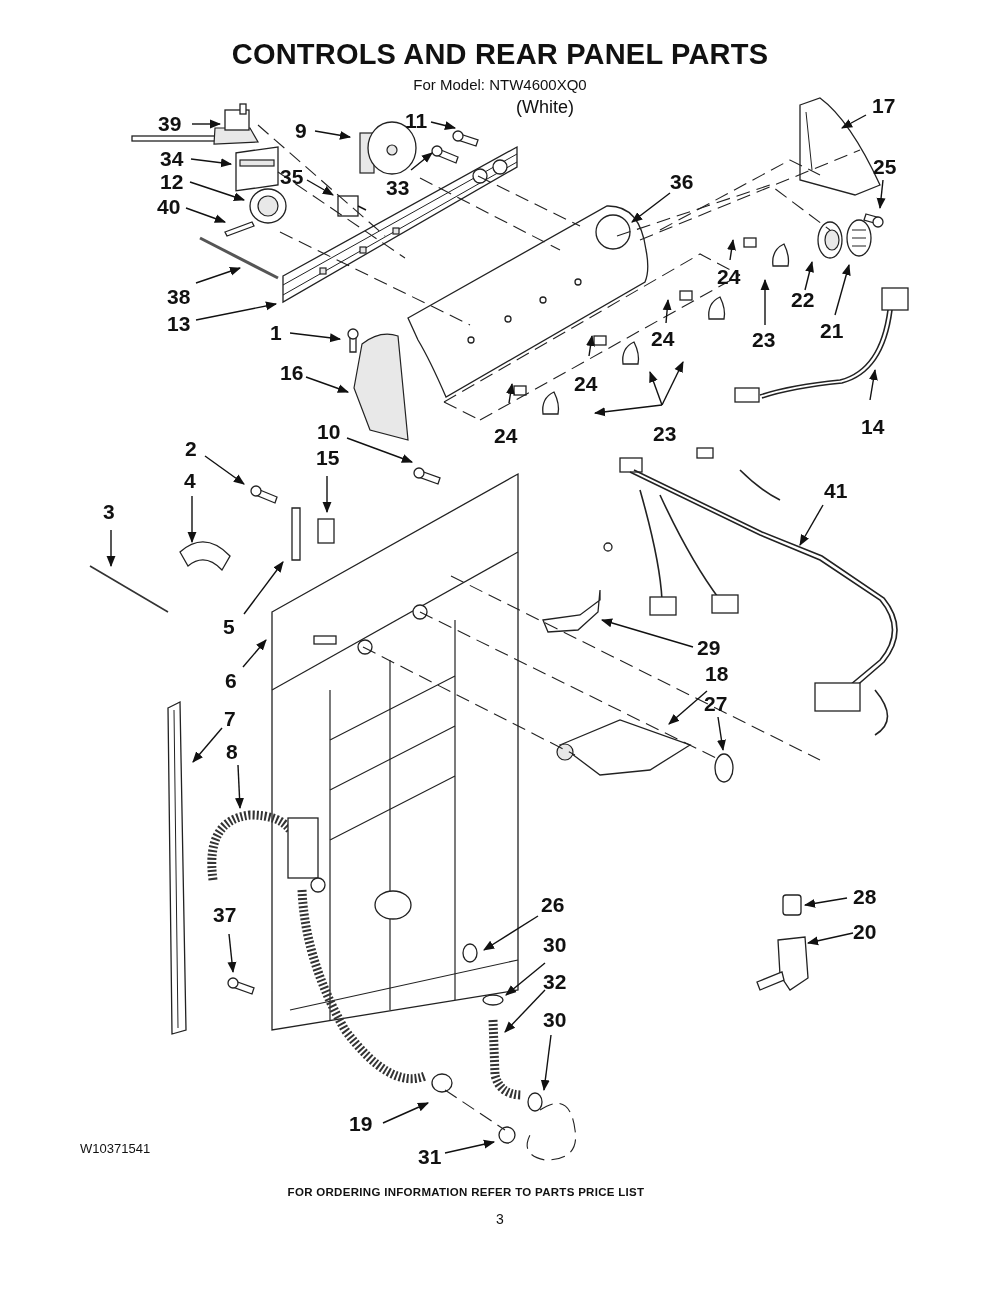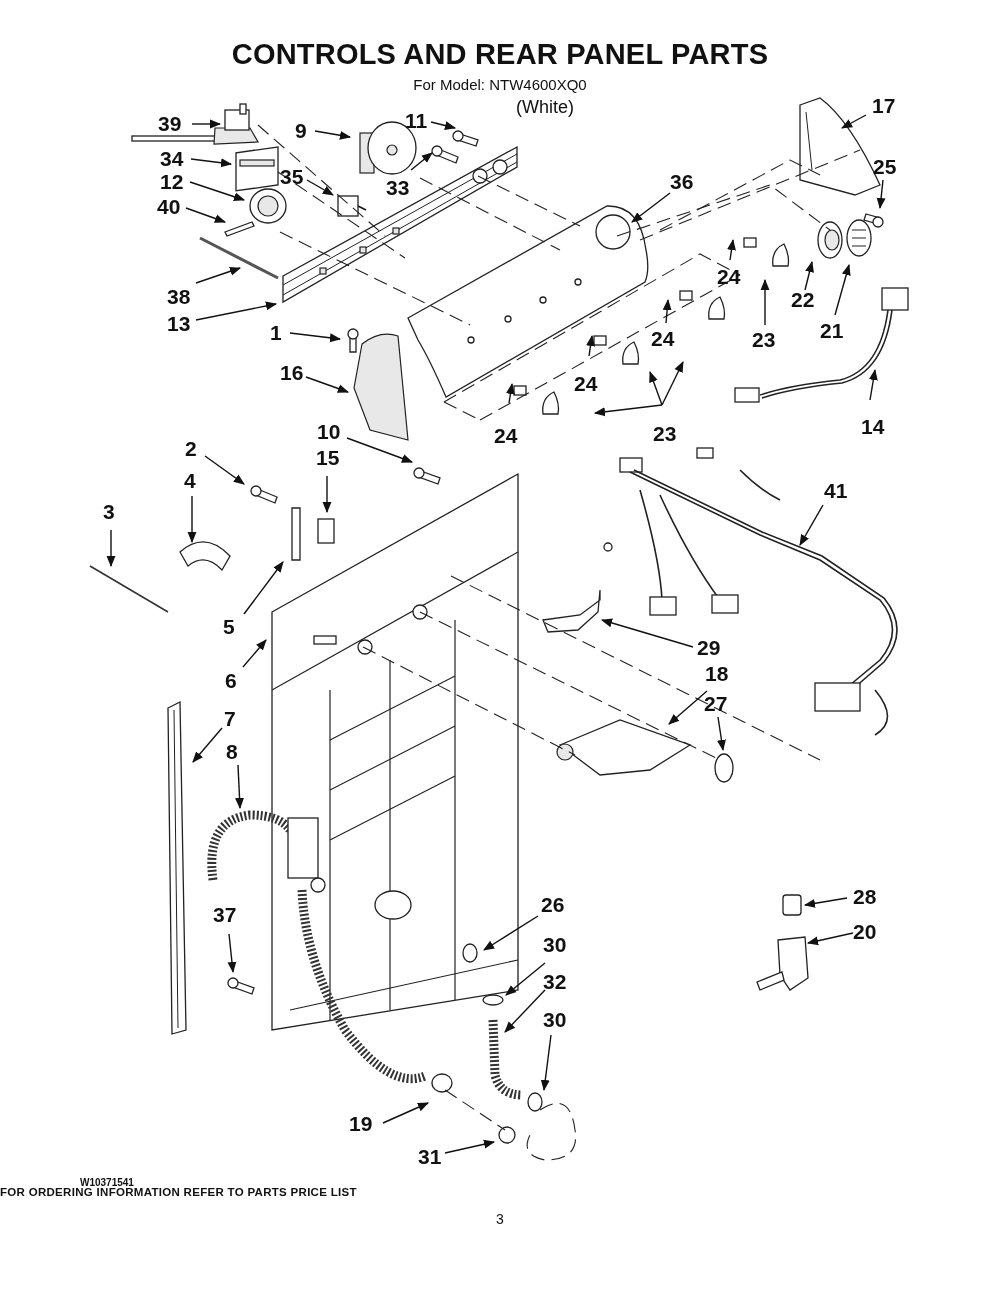--- a/index.html
+++ b/index.html
@@ -1,21 +1,21 @@
 <!DOCTYPE html>
 <html><head>
 <meta charset="utf-8">
 <style>
   html, body { margin: 0; padding: 0; background: #ffffff; }
   body { width: 1000px; height: 1294px; position: relative; overflow: hidden; font-family: "Liberation Sans", sans-serif; color: #111; }
   .title { position: absolute; left: 0; width: 1000px; top: 38px; text-align: center; font-weight: bold; font-size: 29px; letter-spacing: 0.2px; }
   .subtitle { position: absolute; left: 0; width: 1000px; top: 76px; text-align: center; font-size: 15px; }
   .variant { position: absolute; left: 516px; top: 97px; font-size: 18px; }
-  .footer-note { position: absolute; left: 0; width: 932px; top: 1186px; font-size: 11.5px; font-weight: bold; letter-spacing: 0.3px; }
-  .doc-number { position: absolute; left: 80px; top: 1177px; font-size: 10px; font-weight: bold; }
+  .footer-note { position: absolute; left: 0; width: 932px; top: 1186px; text-align: center; font-size: 11.5px; font-weight: bold; letter-spacing: 0.3px; }
+  .doc-number { position: absolute; left: 80px; top: 1141px; font-size: 13px; }
   .page-number { position: absolute; left: 0; width: 1000px; top: 1211px; text-align: center; font-size: 14px; }
   svg#diagram { position: absolute; left: 0; top: 0; }
   .callout { font-family: "Liberation Sans", sans-serif; font-weight: bold; font-size: 21px; fill: #111; cursor: pointer; }
   .part { fill: #fff; stroke: #222; stroke-width: 1.3; }
   .partg { fill: #e8e8e8; stroke: #222; stroke-width: 1.2; }
   .dash { fill: none; stroke: #222; stroke-width: 1.1; stroke-dasharray: 14 7; }
   .leader { stroke: #111; stroke-width: 1.4; fill: none; }
   .wire { fill: none; stroke: #222; stroke-width: 1.6; }
   .hose { fill: none; stroke: #333; stroke-width: 9; stroke-dasharray: 2 2; }
 </style>

